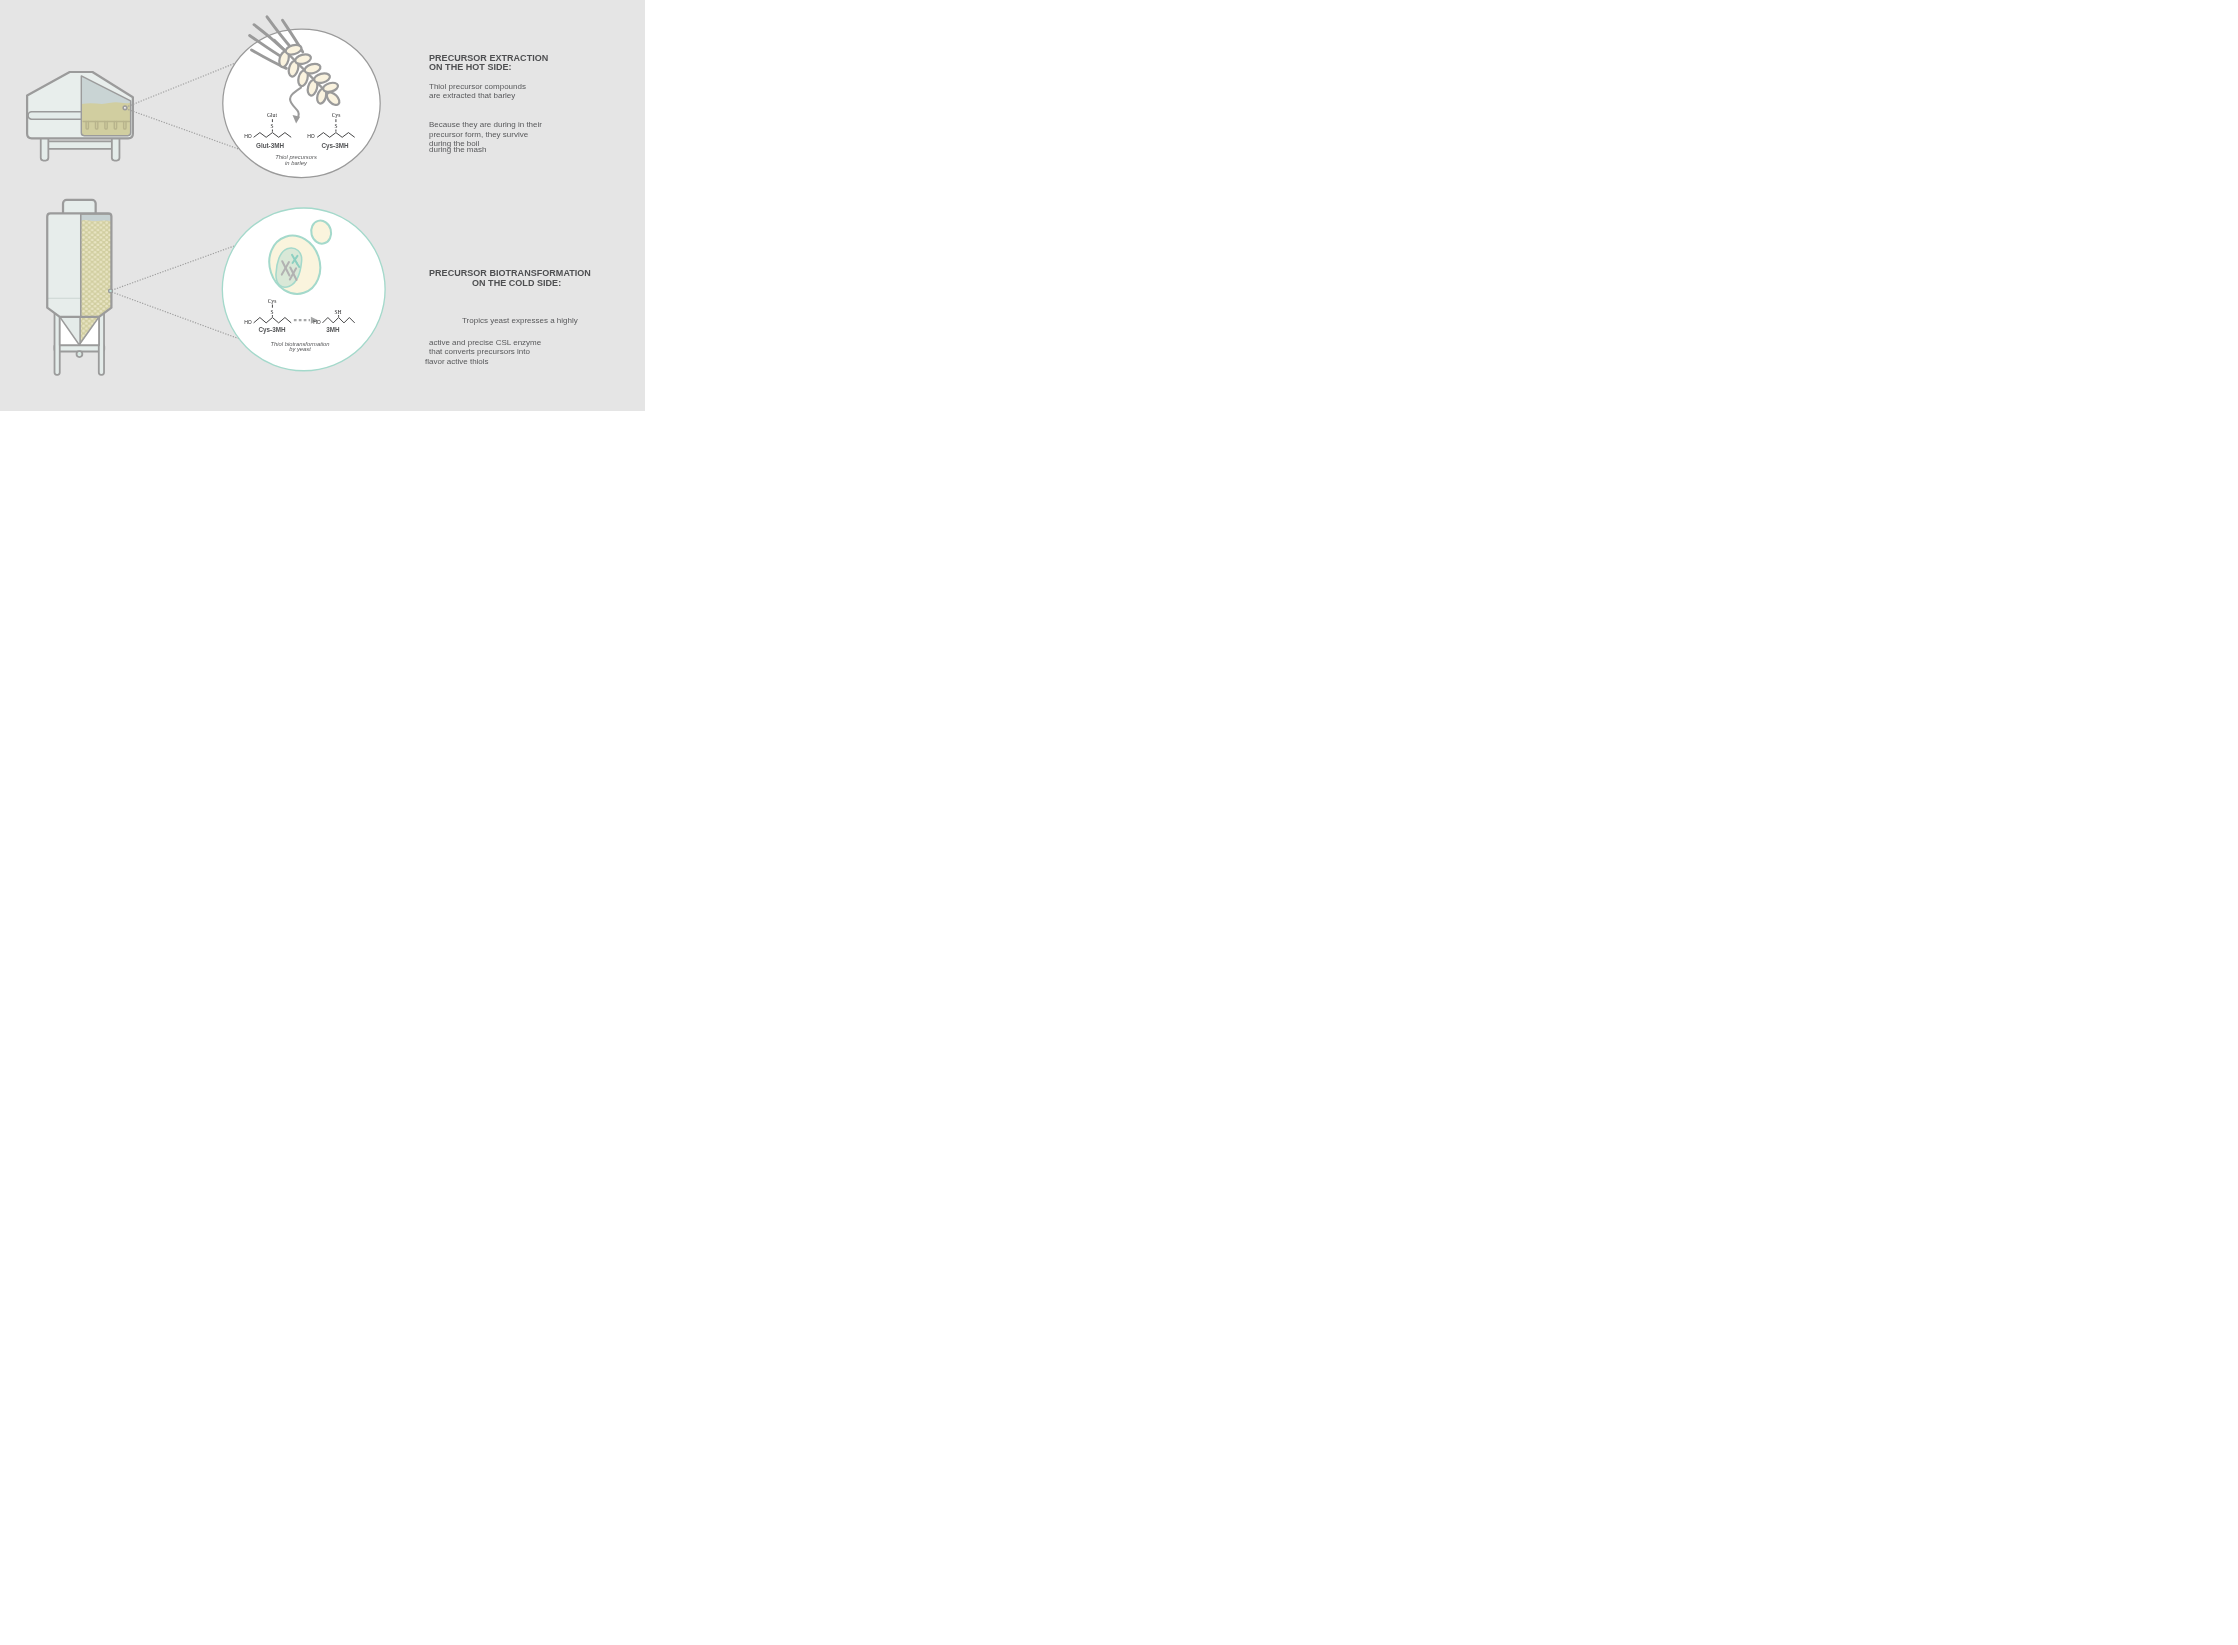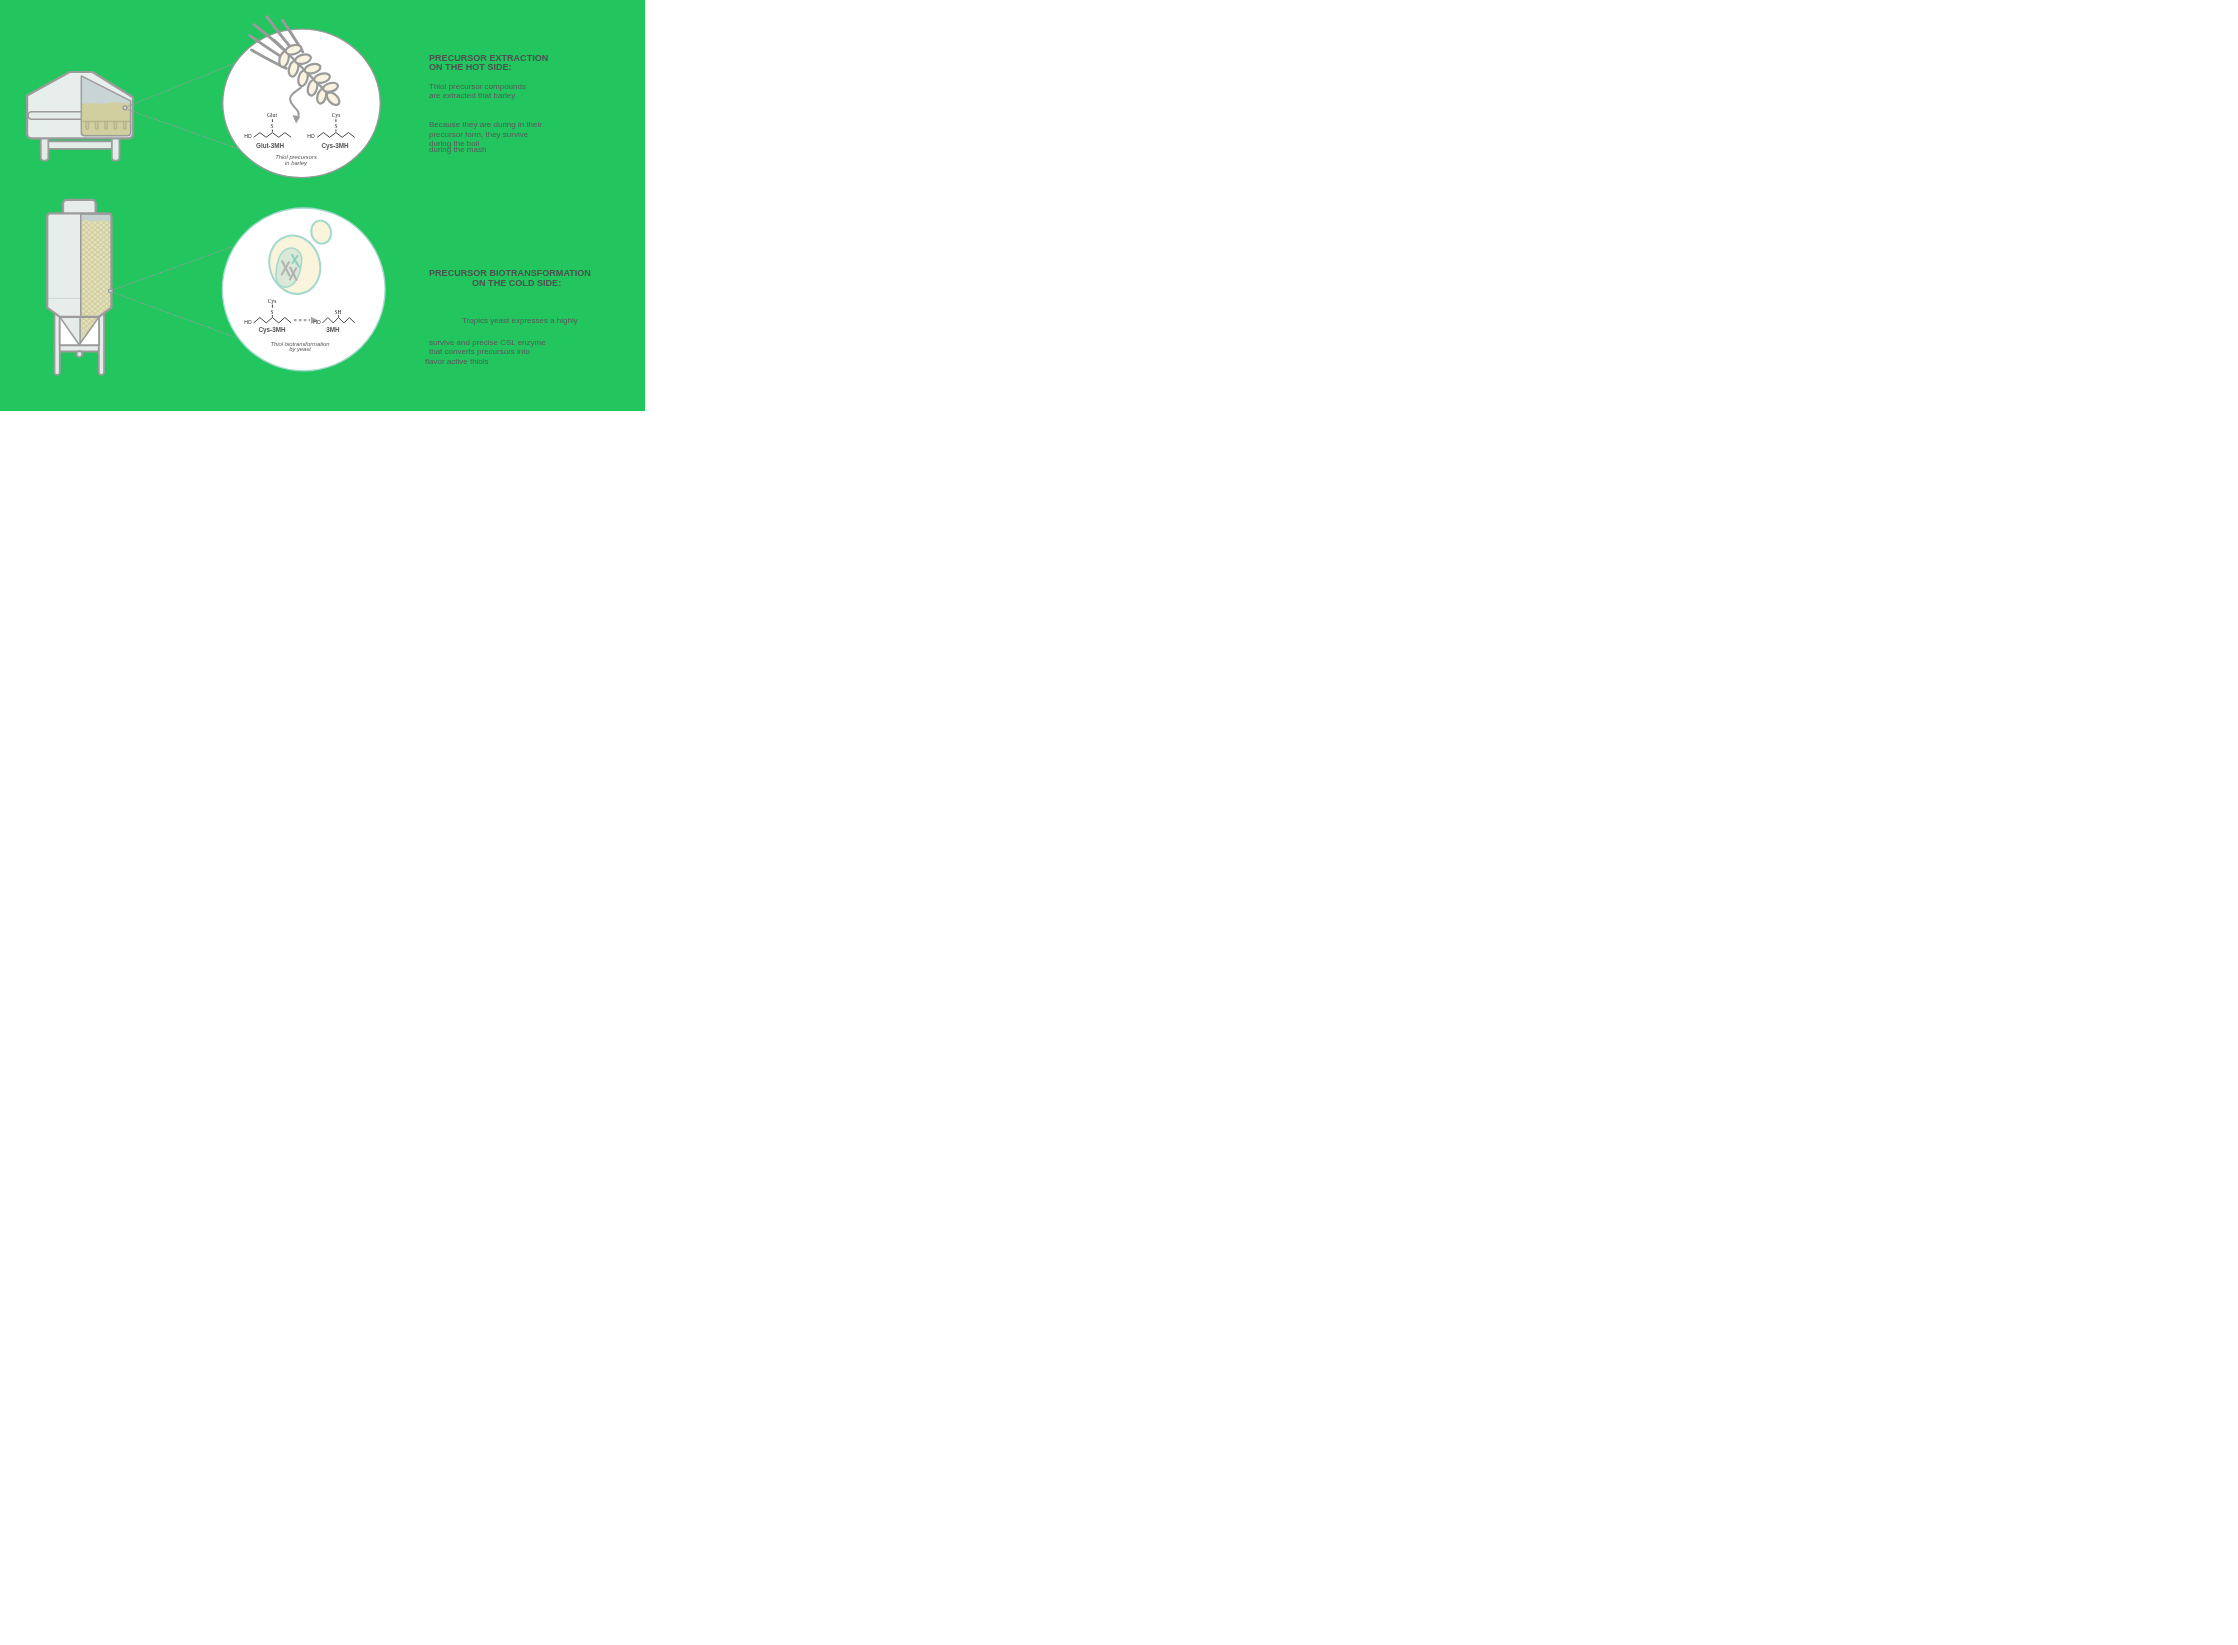--- a/index.html
+++ b/index.html
@@ -1,16 +1,16 @@
 <!DOCTYPE html>
 <html style="font-size:7.2px"><head>
 <meta charset="utf-8">
 <style>
   html,body{margin:0;padding:0;background:#ffffff;}
-  #canvas{position:relative;width:645px;height:411px;background:#22c55e;overflow:hidden;
+  #canvas{position:relative;width:645px;height:411px;background:#e5e5e5;overflow:hidden;
           font-family:"Liberation Sans",sans-serif;}
   svg{position:absolute;left:0;top:0;}
   .txt{position:absolute;white-space:pre;}
   .head{font:700 9px/9.4px "Liberation Sans",sans-serif;color:#4e4f51;letter-spacing:0.04px;}
   .body-txt{font:400 8px/9.4px "Liberation Sans",sans-serif;color:#58595b;}
   .cap{font:italic 400 5.8px/5.6px "Liberation Sans",sans-serif;color:#58595b;text-align:center;transform:translateX(-50%);}
   .mol-label{font:700 6.3px/6.3px "Liberation Sans",sans-serif;color:#545557;transform:translateX(-50%);}
   .atom-s{font:400 5.4px/5.4px "Liberation Serif",serif;color:#2b2b2c;transform:translateX(-50%);}
   .atom-ho{font:400 5.1px/5.1px "Liberation Sans",sans-serif;color:#2b2b2c;transform:translateX(-50%);}
   .residue{font:400 5.6px/5.6px "Liberation Serif",serif;color:#2b2b2c;transform:translateX(-50%);}
@@ -179,21 +179,21 @@
   <div class="txt body-txt" style="left:429px;top:82px;">Thiol precursor compounds</div>
   <div class="txt body-txt" style="left:429px;top:91px;">are extracted that barley</div>
   <div class="txt body-txt" style="left:429px;top:101px;margin-top:44px;">during the mash</div>
   <div class="txt body-txt" style="left:429px;top:120px;">Because they are during in their</div>
   <div class="txt body-txt" style="left:429px;top:130px;">precursor form, they survive</div>
   <div class="txt body-txt" style="left:429px;top:139px;">during the boil</div>
 
   <div class="txt head" style="left:429px;top:269px;">PRECURSOR BIOTRANSFORMATION</div>
   <div class="txt head" style="left:429px;top:279px;padding-left:43px;">ON THE COLD SIDE:</div>
   <div class="txt body-txt" style="left:429px;top:316px;margin-left:33px;">Tropics yeast expresses a highly</div>
-  <div class="txt body-txt" style="left:429px;top:338px;">survive and precise CSL enzyme</div>
+  <div class="txt body-txt" style="left:429px;top:338px;">active and precise CSL enzyme</div>
   <div class="txt body-txt" style="left:429px;top:347px;">that converts precursors into</div>
   <div class="txt body-txt" style="left:425px;top:357px;">flavor active thiols</div>
 
   <div class="txt residue" style="left:272px;top:113px;">Glut</div>
   <div class="txt atom-s" style="left:272px;top:124px;">S</div>
   <div class="txt atom-ho" style="left:248px;top:134px;">HO</div>
   <div class="txt mol-label" style="left:270px;top:143px;">Glut-3MH</div>
 
   <div class="txt residue" style="left:336px;top:113px;">Cys</div>
   <div class="txt atom-s" style="left:336px;top:124px;">S</div>

